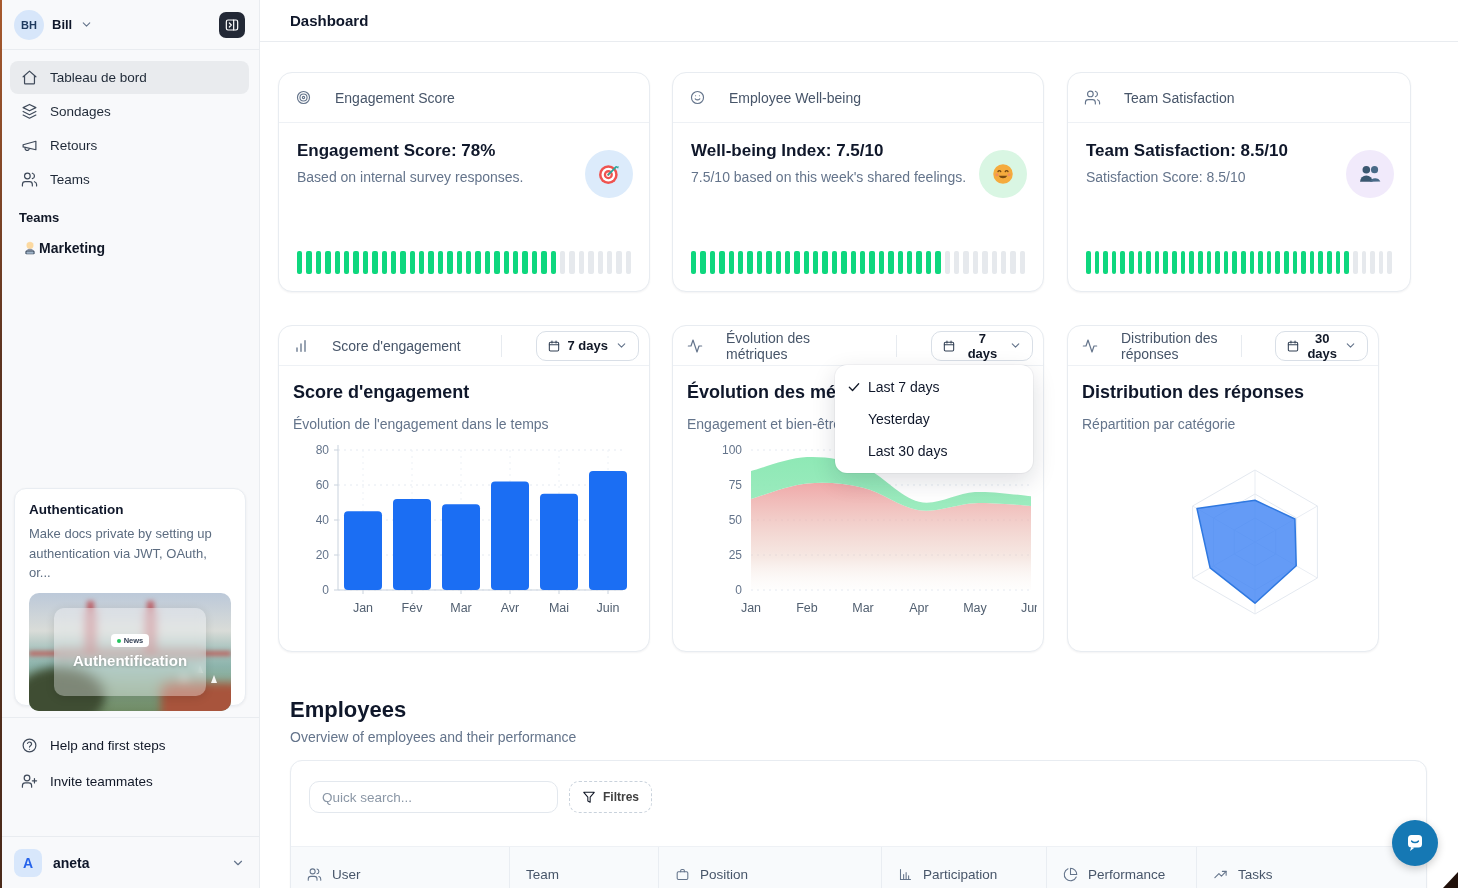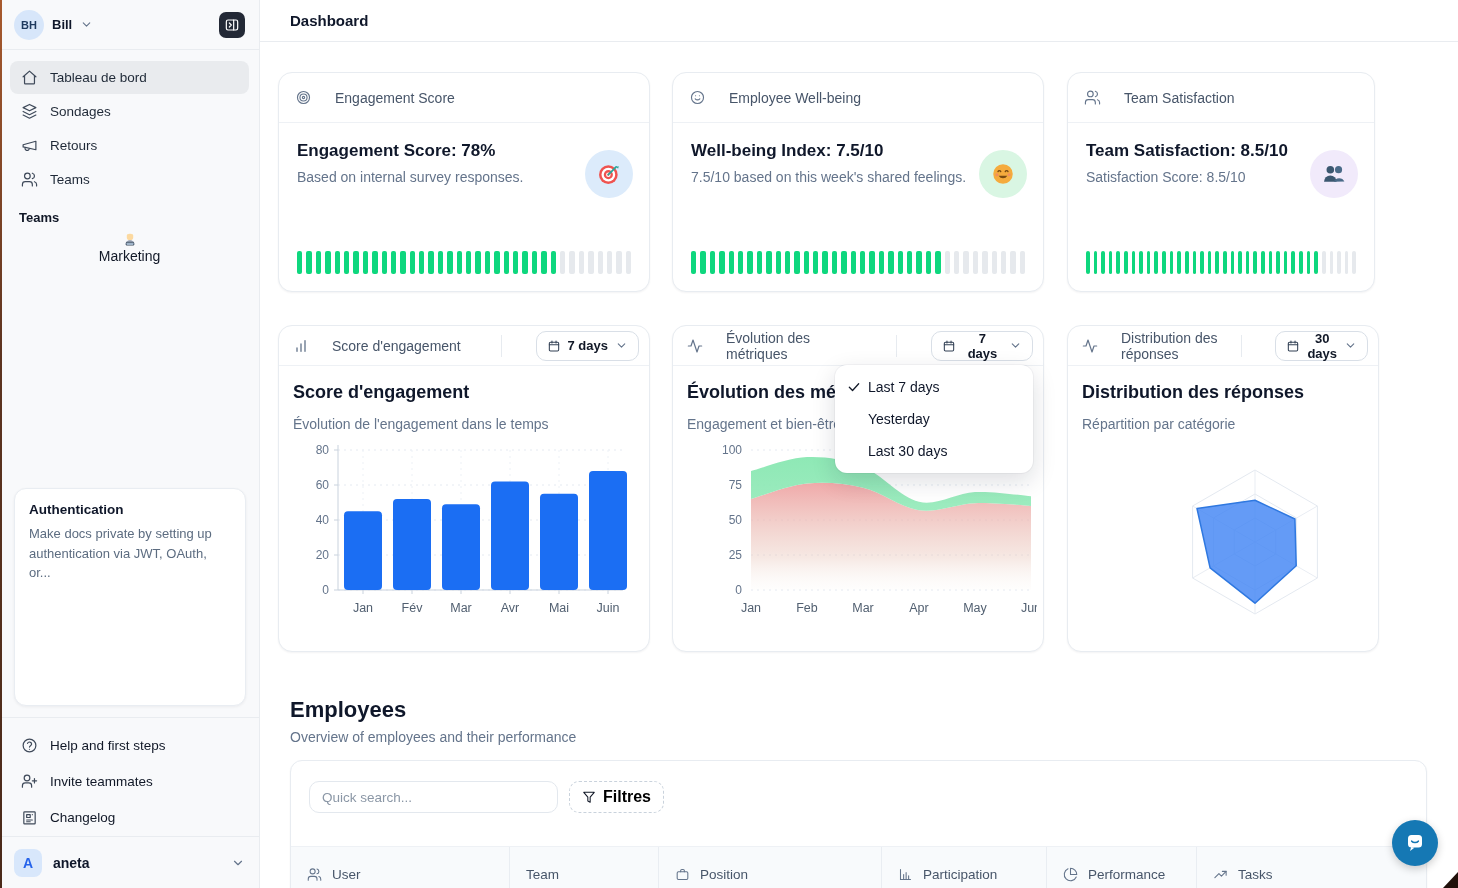--- a/index.html
+++ b/index.html
@@ -19,21 +19,21 @@
   .chev { color:#64748b; display:flex; }
   .collapse-btn { margin-left:auto; width:26px; height:26px; border-radius:7px; background:#232936;
     display:flex; align-items:center; justify-content:center; cursor:pointer; }
   .nav { padding:11px 10px 0 10px; }
   .nav-item { height:33px; margin-bottom:1px; border-radius:8px; display:flex; align-items:center;
     gap:12px; padding:0 11px; font-size:13.5px; font-weight:500; color:#1f2937; cursor:pointer; }
   .nav-item.active { background:#e9ebee; }
   .nav-item svg, .foot-link svg { color:#3f4a5a; flex:none; }
   .teams-label { margin:14px 0 6px 19px; font-size:13px; font-weight:600; color:#111827; }
   .team-item { height:33px; margin:0 10px; border-radius:8px; display:flex; align-items:center;
-    padding:0 11px; font-size:14px; font-weight:400; color:#111827; cursor:pointer;flex-direction:column; }
+    padding:0 11px; font-size:14px; font-weight:700; color:#111827; cursor:pointer; }
   .promo { position:absolute; left:14px; top:488px; width:232px; height:218px; background:#fff;
     border:1px solid #e9edf2; border-radius:12px; box-shadow:0 1px 3px rgba(16,24,40,.06); padding:13px 14px; }
   .promo-title { font-size:13.5px; font-weight:700; color:#0f172a; }
   .promo-body { margin-top:7px; font-size:13px; line-height:1.5; color:#5c6c80; }
   .promo-img { position:relative; margin-top:10px; height:118px; border-radius:10px; overflow:hidden;
     background:linear-gradient(180deg,#bcc9d9 0%,#d9dcd8 32%,#a7c2bd 48%,#8db4ac 62%,#88a98f 78%,#6f8a64 100%); }
   .pi-tower { position:absolute; width:7px; height:52px; background:#c0636a; filter:blur(2.5px); top:8px; }
   .pi-deck { position:absolute; left:0; right:0; top:58px; height:5px; background:#b96a66; filter:blur(2px); }
   .pi-bush { position:absolute; left:-14px; bottom:-16px; width:90px; height:60px; border-radius:50%;
     background:#3f4d33; filter:blur(5px); }
@@ -89,21 +89,21 @@
   .chart-box { position:absolute; left:14px; top:112px; width:350px; height:205px; }
 
   .sec-title { position:absolute; left:30px; top:697px; font-size:22px; font-weight:700; color:#0f172a; }
   .sec-sub { position:absolute; left:30px; top:729px; font-size:14px; color:#64748b; }
   .table-card { left:30px; top:760px; width:1137px; height:260px; border-radius:12px; }
   .qsearch { position:absolute; left:18px; top:20px; width:249px; height:32px; border:1px solid #e3e8ee;
     border-radius:10px; padding:0 12px; font-size:13.5px; color:#0f172a; background:#fff; outline:none; }
   .qsearch::placeholder { color:#8b97a6; }
   .filters-btn { position:absolute; left:278px; top:20px; height:32px; border:1px dashed #c9d2dc;
     border-radius:10px; background:#fff; display:flex; align-items:center; gap:7px; padding:0 12px; cursor:pointer; }
-  .filters-btn span { font-size:16px; font-weight:600; color:#000000; }
+  .filters-btn span { font-size:12px; font-weight:600; color:#404040; }
   .thead { position:absolute; left:0; right:0; top:85px; height:56px; background:#f8fafc;
     border-top:1px solid #eef1f5; display:flex; }
   .th { display:flex; align-items:center; gap:10px; padding-left:16px; font-size:13.5px; font-weight:500;
     color:#475569; border-left:1px solid #e9edf2; }
   .th:first-child { border-left:none; }
   .th svg { color:#64748b; flex:none; }
   .th.c0{width:218px;} .th.c1{width:149px;} .th.c2{width:223px;} .th.c3{width:165px;}
   .th.c4{width:150px;} .th.c5{flex:1;}
 
   
@@ -186,49 +186,56 @@
         <path d="M5.5 19.5a6.5 6.5 0 0 1 13 0z" fill="#8a94a6"></path>
         <rect x="6.2" y="15.8" width="11.6" height="4.6" rx="1" fill="#3a4a5a"></rect>
         <rect x="7.2" y="16.6" width="9.6" height="3" rx=".6" fill="#9fb3c8"></rect>
       </svg>
       <span>Marketing</span>
     </div>
 
     <div class="promo">
       <div class="promo-title">Authentication</div>
       <div class="promo-body">Make docs private by setting up authentication via JWT, OAuth, or...</div>
+      <div class="promo-img">
+        <div class="pi-tower" style="left:58px"></div>
+        <div class="pi-tower" style="left:118px"></div>
+        <div class="pi-deck"></div>
+        <div class="pi-bush"></div>
+        <div class="pi-roof"></div>
+        <div class="pi-sail" style="right:28px; top:72px"></div>
+        <div class="pi-sail" style="right:44px; top:80px"></div>
+        <div class="pi-sail" style="right:14px; top:82px"></div>
+        <div class="pi-overlay">
+          <div class="pi-badge">
+              <i></i>
+              <span>News</span>
+            </div>
+          <div class="pi-title">Authentification</div>
+        </div>
+      </div>
     </div>
 
     <div class="side-footer">
       <div class="foot-link">
         <svg class="ic" width="17" height="17" viewBox="0 0 24 24" fill="none" stroke="currentColor" stroke-width="1.7" stroke-linecap="round" stroke-linejoin="round">
             <circle cx="12" cy="12" r="9"></circle>
             <path d="M9.2 9a3 3 0 0 1 5.8 1c0 2-3 2.4-3 4.2"></path>
             <line x1="12" y1="17.3" x2="12.01" y2="17.3"></line>
           </svg>
         <span>Help and first steps</span>
       </div>
       <div class="foot-link">
         <svg class="ic" width="17" height="17" viewBox="0 0 24 24" fill="none" stroke="currentColor" stroke-width="1.7" stroke-linecap="round" stroke-linejoin="round">
             <path d="M15 20v-2a4 4 0 0 0-4-4H6a4 4 0 0 0-4 4v2"></path>
             <circle cx="8.5" cy="7" r="4"></circle>
             <line x1="19" y1="8" x2="19" y2="14"></line>
             <line x1="16" y1="11" x2="22" y2="11"></line>
           </svg>
         <span>Invite teammates</span>
-      </div>
-      <div class="foot-link">
-        <svg class="ic" width="17" height="17" viewBox="0 0 24 24" fill="none" stroke="currentColor" stroke-width="1.7" stroke-linecap="round" stroke-linejoin="round">
-            <path d="M4 20V5a1 1 0 0 1 1-1h14a1 1 0 0 1 1 1v15a1 1 0 0 1-1 1H5a1 1 0 0 1-1-1z"></path>
-            <path d="M8 8h5v4H8z"></path>
-            <path d="M16 8h0"></path>
-            <path d="M8 15.5h8"></path>
-            <path d="M8 18h5"></path>
-          </svg>
-        <span>Changelog</span>
       </div>
     </div>
 
     <div class="workspace">
       <div class="avatar-a">A</div>
       <span class="workspace-name">aneta</span>
       <span class="chev">
         <svg class="ic" width="14" height="14" viewBox="0 0 24 24" fill="none" stroke="currentColor" stroke-width="2" stroke-linecap="round" stroke-linejoin="round">
             <polyline points="6 9 12 15 18 9"></polyline>
           </svg>
@@ -358,21 +365,21 @@
           <div class="tick" style="background: rgb(230, 233, 237);"></div>
           <div class="tick" style="background: rgb(230, 233, 237);"></div>
           <div class="tick" style="background: rgb(230, 233, 237);"></div>
           <div class="tick" style="background: rgb(230, 233, 237);"></div>
           <div class="tick" style="background: rgb(230, 233, 237);"></div>
           <div class="tick" style="background: rgb(230, 233, 237);"></div>
           <div class="tick" style="background: rgb(230, 233, 237);"></div>
         </div>
     </div>
 
-    <div class="card stat-card" style="left:807px; top:72px; width:308px; height:220px;">
+    <div class="card stat-card" style="left:807px; top:72px; width:344px; height:220px;">
       <div class="card-head">
         <svg class="ic" width="17" height="17" viewBox="0 0 24 24" fill="none" stroke="currentColor" stroke-width="1.6" stroke-linecap="round" stroke-linejoin="round">
             <path d="M16 21v-2a4 4 0 0 0-4-4H6a4 4 0 0 0-4 4v2"></path>
             <circle cx="9" cy="7" r="4"></circle>
             <path d="M22 21v-2a4 4 0 0 0-3-3.87"></path>
             <path d="M16 3.13a4 4 0 0 1 0 7.75"></path>
           </svg>
         <span>Team Satisfaction</span>
       </div>
       <div class="stat-title">Team Satisfaction: 8.5/10</div>

